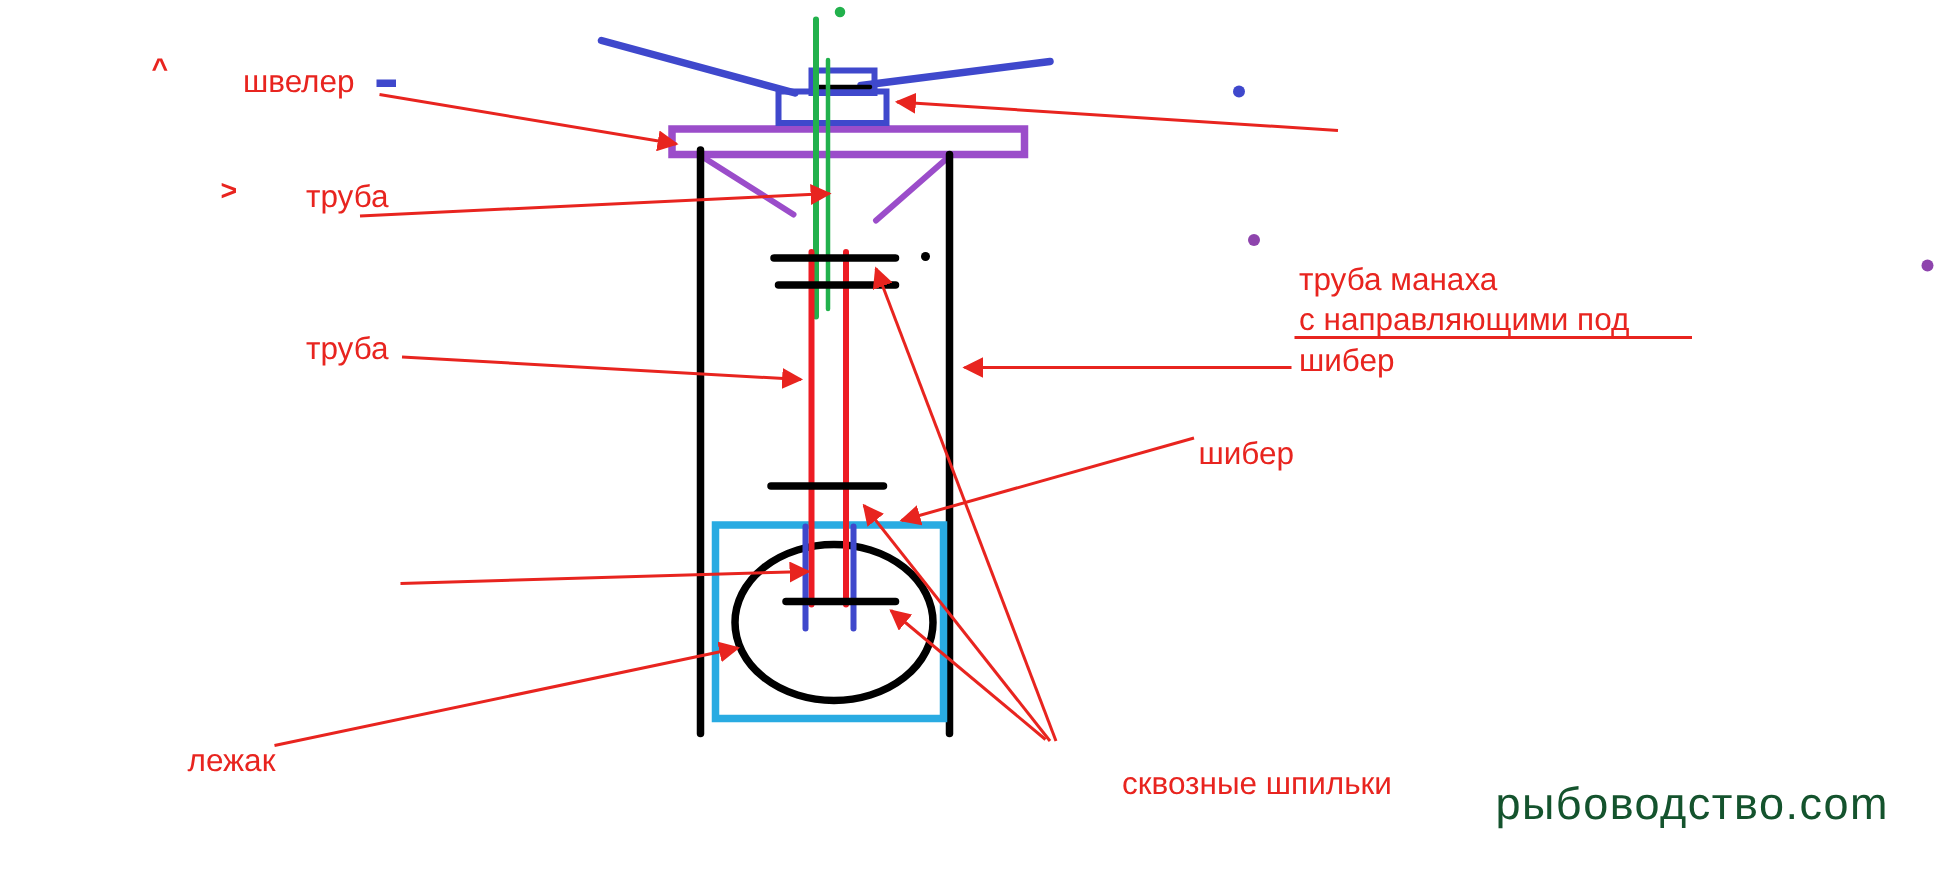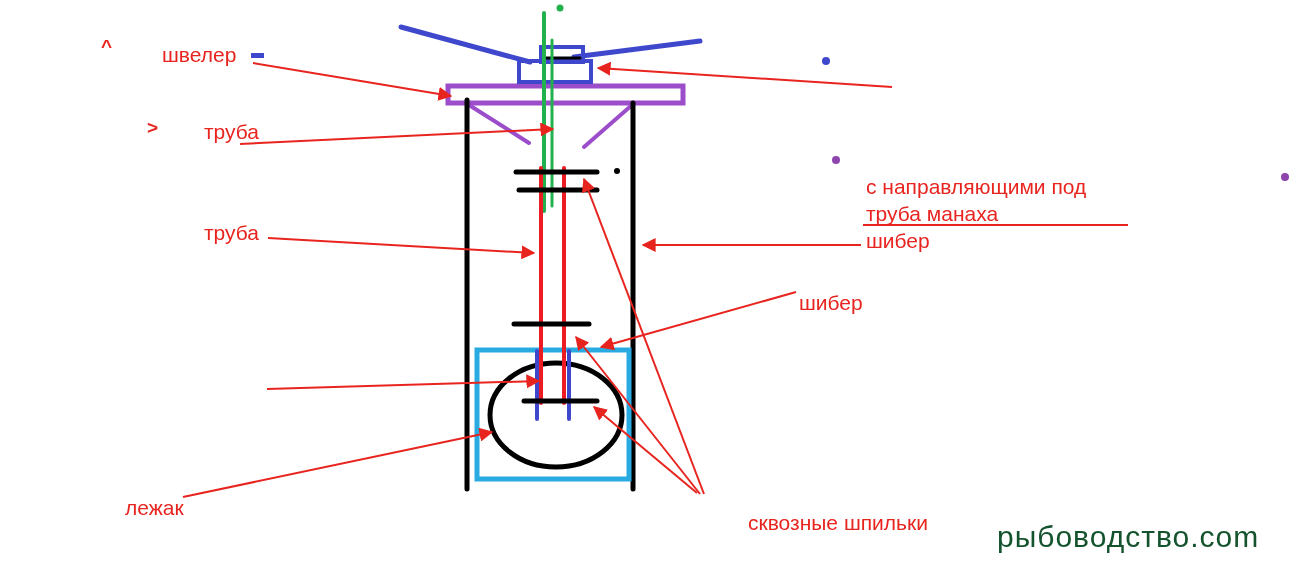--- a/index.html
+++ b/index.html
@@ -109,22 +109,22 @@
   <div class="mark" style="left:147px;top:117px">&gt;</div>
 
   <div class="lbl" style="left:162px;top:41px">швелер</div>
 
 
   <div class="lbl" style="left:204px;top:118px">труба</div>
 
   <div class="lbl" style="left:204px;top:219px">труба</div>
 
   <div class="lbl" style="left:866px;top:173px">
+    <div>труба манаха</div>
     <div>с направляющими под</div>
-    <div>труба манаха</div>
     <div>шибер</div>
   </div>
 
   <div class="lbl" style="left:799px;top:289px">шибер</div>
 
   <div class="lbl" style="left:155px;top:339px">
   </div>
 
   <div class="lbl" style="left:125px;top:494px">лежак</div>
 

